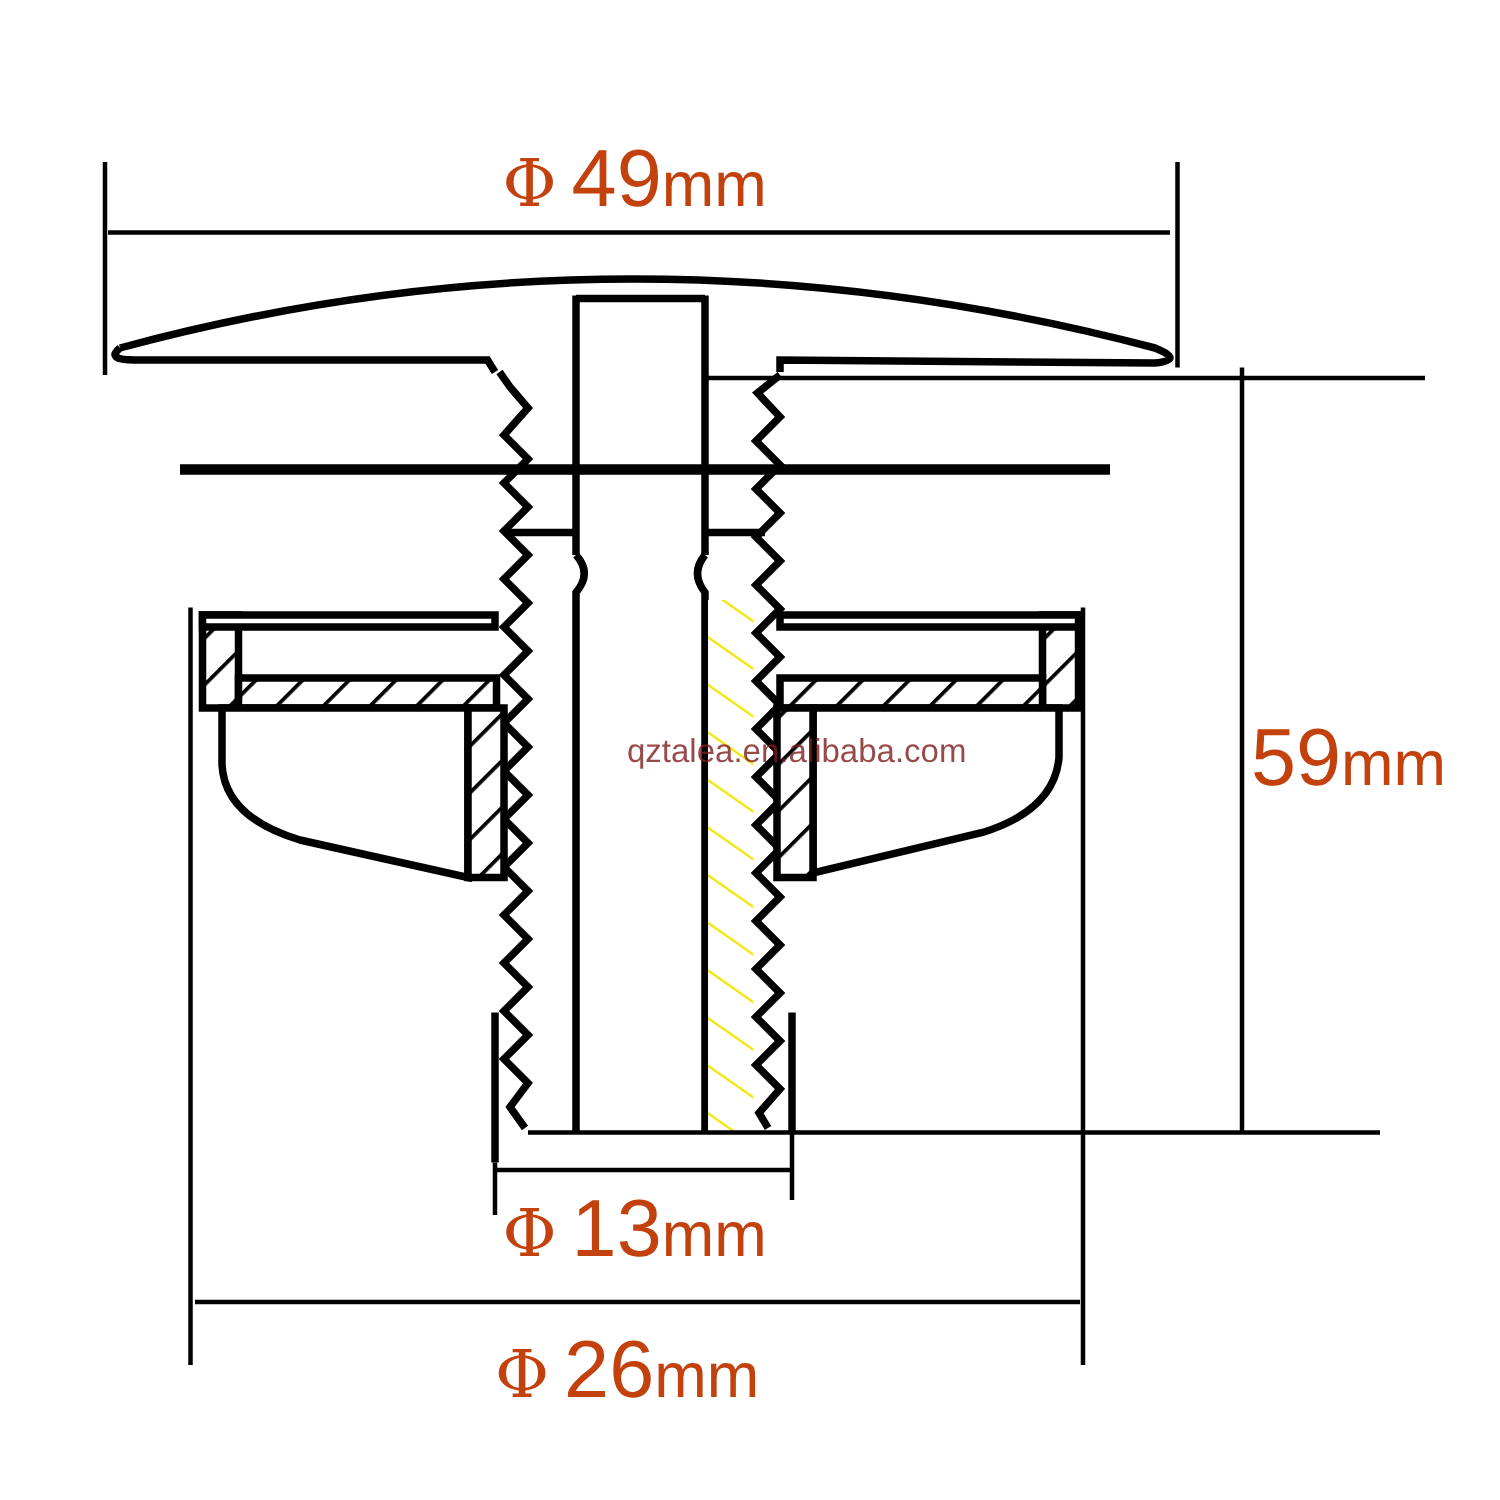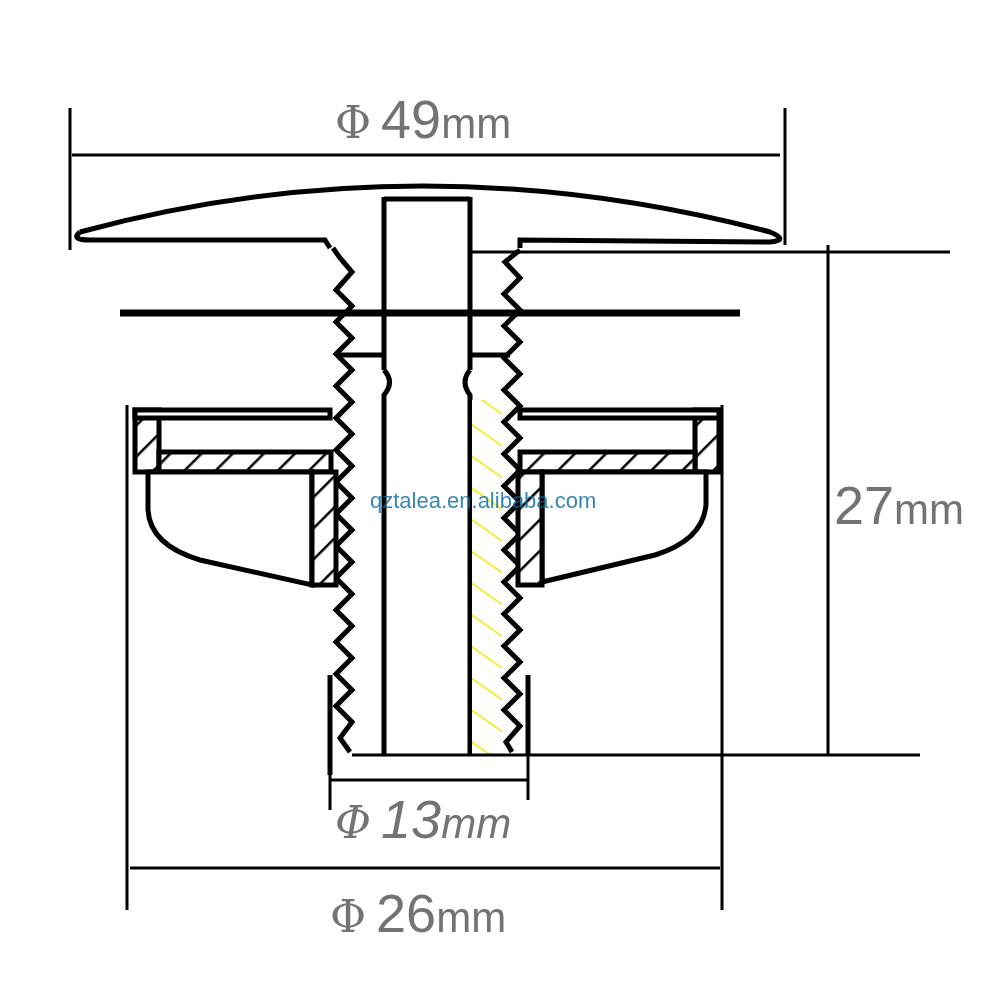--- a/index.html
+++ b/index.html
@@ -1,22 +1,22 @@
 <!DOCTYPE html>
 <html><head>
 <meta charset="utf-8">
 <style>
   html, body { margin:0; padding:0; background:#ffffff; }
   body { width:1000px; height:1000px; position:relative; overflow:hidden; font-family:"Liberation Sans", sans-serif; }
   svg { position:absolute; left:0; top:0; }
-  .lbl { position:absolute; color:#737373; font-family:"Liberation Sans", sans-serif; white-space:nowrap; line-height:1; }
+  .lbl { position:absolute; color:#c2410c; font-family:"Liberation Sans", sans-serif; white-space:nowrap; line-height:1; }
   .lbl .phi { font-family:"DejaVu Serif", serif; font-size:44px; margin-right:10px; }
   .lbl .num { font-size:54px; }
   .lbl .unit { font-size:42px; }
-  .wm { position:absolute; color:#0369a1; font-family:"Liberation Sans", sans-serif; font-size:22px; opacity:0.8; }
+  .wm { position:absolute; color:#7f1d1d; font-family:"Liberation Sans", sans-serif; font-size:22px; opacity:0.8;margin-left:48px; }
 </style>
 </head>
 <body>
 
 <svg width="1000" height="1000" viewBox="0 0 1000 1000">
   <defs>
     <pattern id="hatch" patternUnits="userSpaceOnUse" width="22" height="22" patternTransform="rotate(45)">
       <rect width="22" height="22" fill="#fff"></rect>
       <line x1="0" y1="0" x2="0" y2="22" stroke="#000" stroke-width="5"></line>
     </pattern>
@@ -87,24 +87,24 @@
     <line x1="722" y1="405" x2="722" y2="910"></line>
     <line x1="130" y1="868" x2="720" y2="868"></line>
   </g>
 </svg>
 
 <div class="lbl" style="left:335px; top:92px;">
   <span class="phi">Φ</span><span class="num">49</span><span class="unit">mm</span>
 </div>
 
 <div class="lbl" style="left:834px; top:478px;">
-  <span class="num">27</span><span class="unit">mm</span>
+  <span class="num">59</span><span class="unit">mm</span>
 </div>
 
-<div class="lbl" style="left:335px; top:792px;font-style:italic;">
+<div class="lbl" style="left:335px; top:792px;">
   <span class="phi">Φ</span><span class="num">13</span><span class="unit">mm</span>
 </div>
 
 <div class="lbl" style="left:330px; top:886px;">
   <span class="phi">Φ</span><span class="num">26</span><span class="unit">mm</span>
 </div>
 
 <div class="wm" style="left:370px; top:488px;">qztalea.en.alibaba.com</div>
 
 </body></html>

